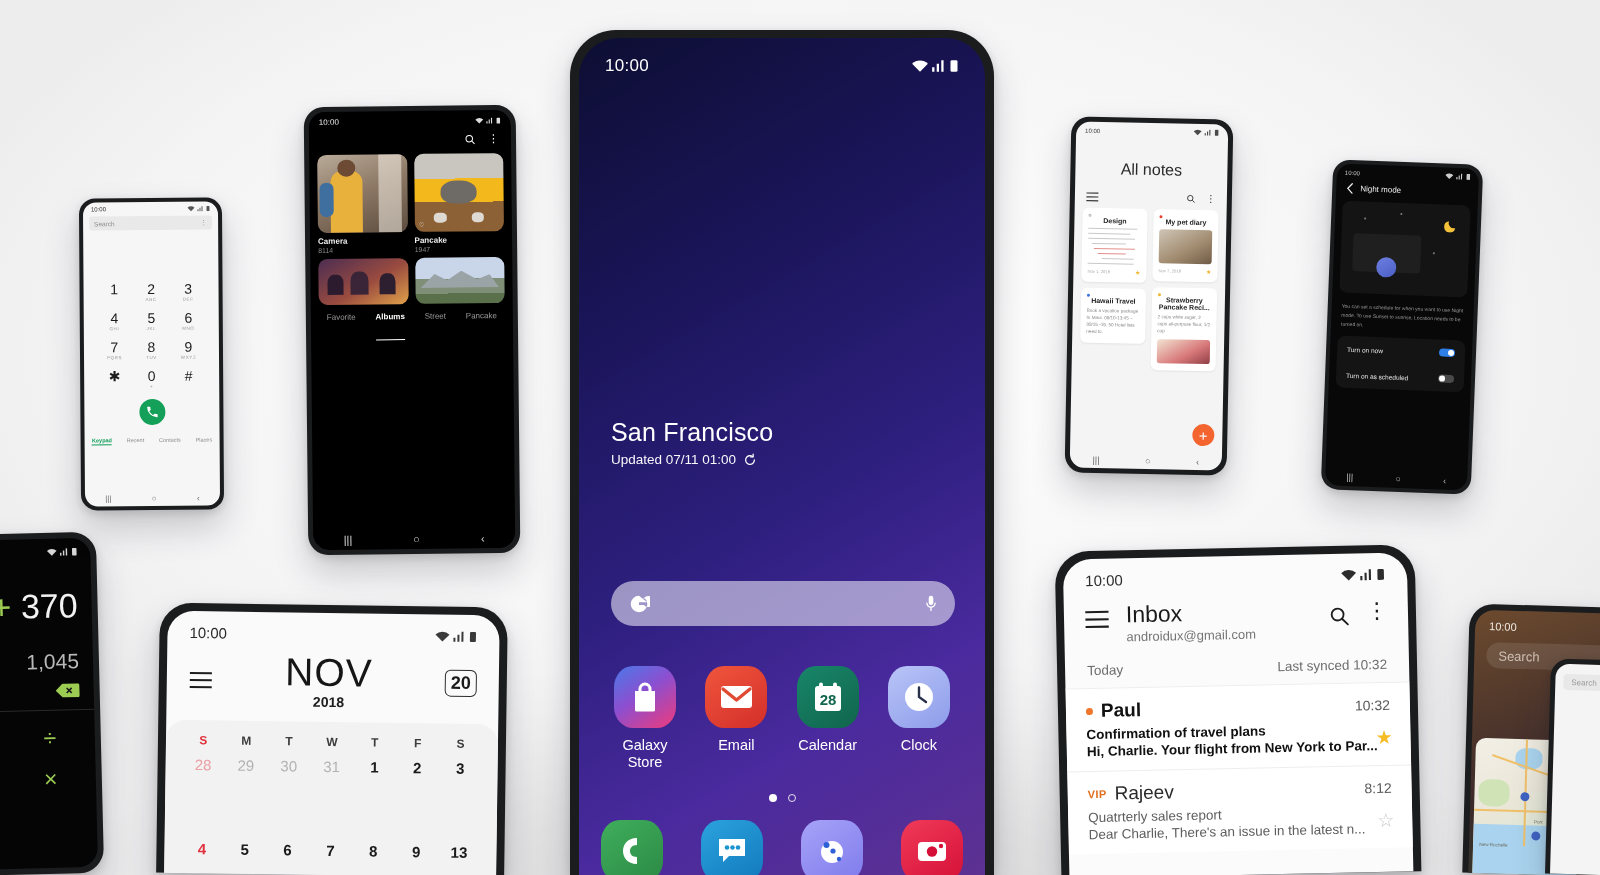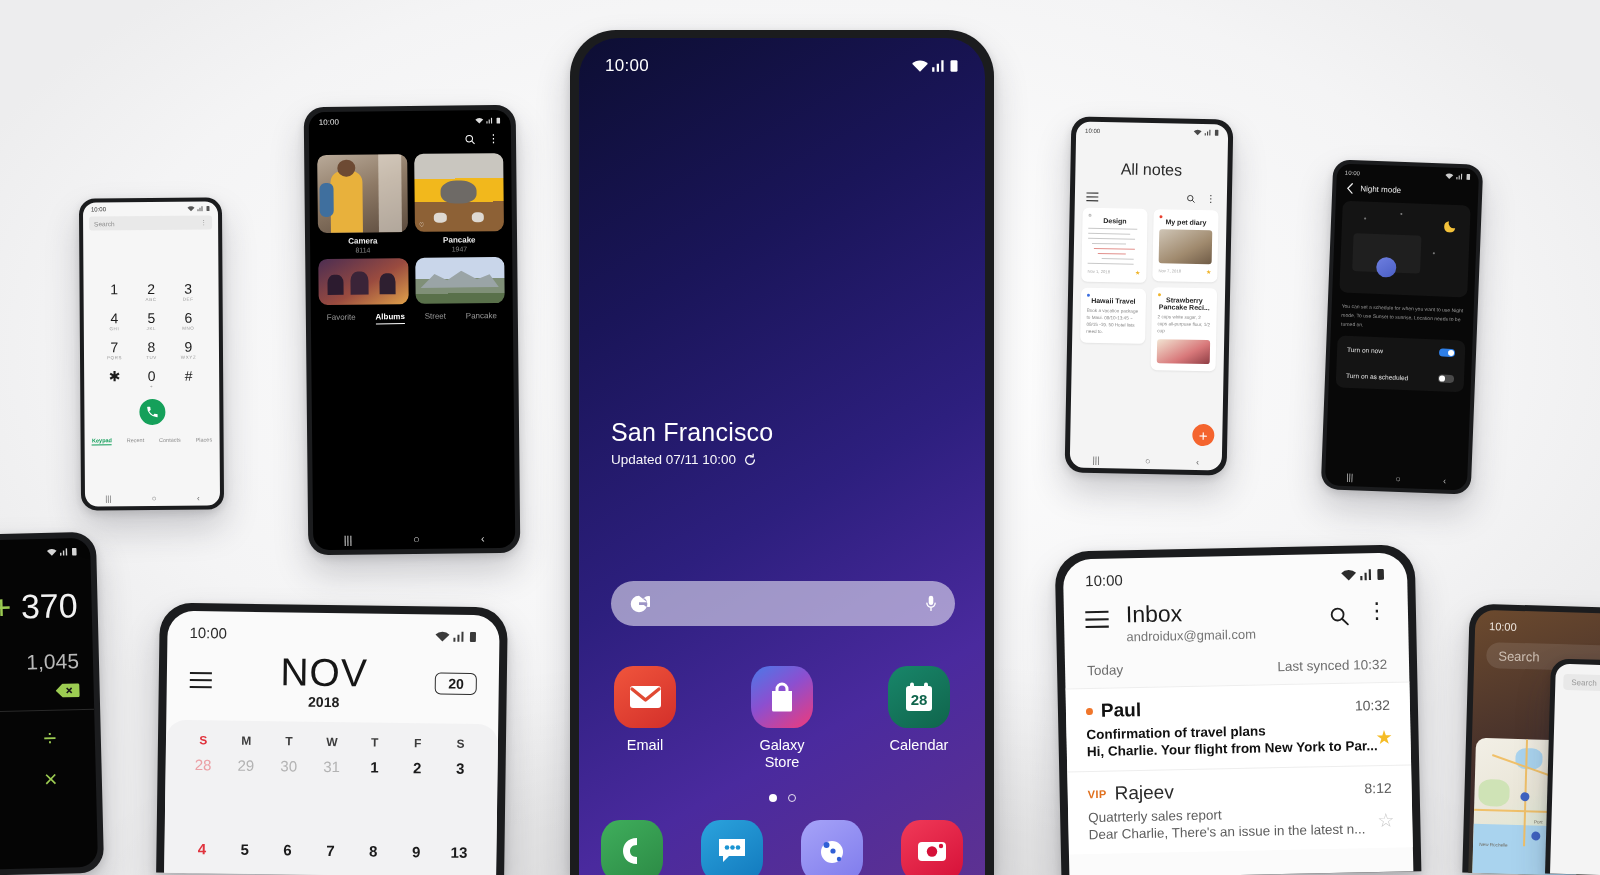--- a/index.html
+++ b/index.html
@@ -68,26 +68,26 @@
   .dock { position: absolute; left: 22px; right: 22px; top: 782px; display: flex; justify-content: space-between; }
   .dock .icon-sq { width: 62px; height: 62px; border-radius: 19px/21px; display: flex; align-items: center; justify-content: center; }
 
   
   #gallery { left: 306px; top: 106px; width: 212px; height: 448px; transform: rotate(-0.6deg); }
   #gallery .body-shell { border-radius: 20px; }
   #gallery .screen { left: 5px; top: 5px; right: 5px; bottom: 5px; border-radius: 16px; background: #000; color: #fff; }
   #gallery .statusbar { padding: 6px 10px 0 10px; color: #e9e9e9; font-size: 8px; }
   .gal-actions { display: flex; justify-content: flex-end; gap: 12px; padding: 8px 12px 6px 0; }
   .gal-grid { display: grid; grid-template-columns: 1fr 1fr; gap: 5px 7px; padding: 2px 8px 0 8px; }
-  .gal-cell { text-align: center; }
+  .gal-cell { text-align: left; }
   .gal-thumb { width: 100%; height: 78px; border-radius: 9px; position: relative; overflow: hidden; }
   .gal-name { font-size: 8px; font-weight: 700; margin-top: 4px; color: #f0f0f0; }
   .gal-count { font-size: 7px; color: #8a8a8a; margin-top: 1px; }
   .gal-tabs { display: flex; justify-content: space-around; padding: 8px 6px 3px; font-size: 8px; color: #9a9a9a; }
-  .gal-tabs .active { color: #fff; font-weight: 700; border-bottom: 1.5px solid #fff; padding-bottom: 2px; }
+  .gal-tabs .active { color: #fff; font-weight: 700; border-bottom: 1.5px solid #fff; padding-bottom: 18px; }
   #gallery .navbar { position: absolute; bottom: 4px; left: 0; color: #ddd; font-size: 11px; }
 
   
   #dialer { left: 80px; top: 198px; width: 143px; height: 312px; transform: rotate(-0.4deg); }
   #dialer .body-shell { border-radius: 16px; }
   #dialer .screen { left: 4px; top: 4px; right: 4px; bottom: 4px; border-radius: 13px; background: #f6f6f6; color: #222; }
   #dialer .statusbar { padding: 4px 8px 0 8px; color: #333; font-size: 6px; }
   .dial-search {
     margin: 4px 6px 0; height: 14px; background: #e9e9e9; border-radius: 3px;
     display: flex; align-items: center; justify-content: space-between; padding: 0 5px;
@@ -161,21 +161,21 @@
 
   
   #calendar { left: 158px; top: 605px; width: 348px; height: 270px; transform: rotate(0.8deg); }
   #calendar .body-shell { border-radius: 32px 32px 0 0; }
   #calendar .screen { left: 8px; top: 8px; right: 8px; bottom: 0; border-radius: 26px 26px 0 0; background: #fafafa; color: #1a1a1a; }
   #calendar .statusbar { padding: 13px 22px 0 22px; color: #2c2c2c; font-size: 15px; }
   .cal-head { display: flex; align-items: center; justify-content: space-between; padding: 10px 22px 8px; }
   .cal-month { text-align: center; flex: 1; }
   .cal-month .m { font-size: 39px; font-weight: 300; letter-spacing: 1px; line-height: 1; color: #161616; }
   .cal-month .y { font-size: 14px; font-weight: 700; margin-top: 2px; color: #202020; }
-  .cal-today { border: 1.6px solid #2c2c2c; border-radius: 6px; padding: 2px 12px; font-size: 14px; font-weight: 700; }
+  .cal-today { border: 1.6px solid #2c2c2c; border-radius: 6px; padding: 2px 5px; font-size: 18px; font-weight: 700; }
   .cal-sheet { background: #f2f2f3; border-radius: 20px 20px 0 0; padding: 13px 16px 0; margin-top: 4px; height: 100%; }
   .cal-row { display: grid; grid-template-columns: repeat(7,1fr); text-align: center; }
   .cal-dow { font-size: 12px; font-weight: 700; color: #3d3d3d; }
   .cal-dow.sun { color: #e0333d; }
   .cal-num { font-size: 15px; font-weight: 700; color: #1b1b1b; margin-top: 9px; }
   .cal-num.muted { color: #b3b3b3; font-weight: 400; }
   .cal-num.sun-muted { color: #eba0a5; font-weight: 400; }
   .cal-num.sun-on { color: #e0333d; }
   .cal-week2 { margin-top: 58px; }
 
@@ -495,68 +495,77 @@
           </svg>
         <svg width="10" height="14" viewBox="0 0 8 12">
             <rect x="1" y="1" width="6" height="10" rx="1.2" fill="#fff"></rect>
           </svg>
       </span>
     </div>
 
     <div class="hero-weather">
       <div class="w-city">San Francisco</div>
       <div class="w-upd">
-        <span>Updated 07/11 10:00</span>
+        <span>Updated 07/11 01:00</span>
         <svg width="14" height="14" viewBox="0 0 16 16">
             <path d="M13 8a5 5 0 11-2-4" fill="none" stroke="#fff" stroke-width="1.5" stroke-linecap="round"></path>
             <path d="M11.6 1.2V4.4H8.4" fill="none" stroke="#fff" stroke-width="1.5" stroke-linecap="round"></path>
           </svg>
       </div>
     </div>
 
     <div class="gsearch">
       <svg width="22" height="22" viewBox="0 0 24 24">
           <path d="M12 3a9 9 0 100 18 9 9 0 006.3-15.4l-2.1 2.1A6 6 0 1117.3 13H12v-3h9" fill="#fff"></path>
         </svg>
       <svg width="14" height="22" viewBox="0 0 14 24">
           <rect x="4.5" y="3" width="5" height="10" rx="2.5" fill="#fff"></rect>
           <path d="M2.5 11a4.5 4.5 0 009 0M7 15.5V19" stroke="#fff" stroke-width="1.5" fill="none" stroke-linecap="round"></path>
         </svg>
     </div>
 
     <div class="app-grid">
+      <div class="app">
+        <div class="icon-sq" style="background:linear-gradient(145deg,#4a79e8,#8c4fd0 45%,#ef3a7a);">
+          <svg width="28" height="30" viewBox="0 0 28 30">
+              <path d="M4 9h20v19a1.6 1.6 0 01-1.6 1.6H5.6A1.6 1.6 0 014 28z" fill="#fff"></path>
+              <path d="M9 10V7a5 5 0 0110 0v3" fill="none" stroke="#fff" stroke-width="3"></path>
+            </svg>
+        </div>
+        <div class="label" style="white-space:pre-line;">Galaxy
+Store</div>
+      </div>
       <div class="app">
         <div class="icon-sq" style="background:linear-gradient(145deg,#f0553c,#d32f2a);">
           <svg width="33" height="24" viewBox="0 0 33 24">
               <rect x="1" y="1" width="31" height="22" rx="3" fill="#fff"></rect>
               <path d="M3 4l13.5 11L30 4" fill="none" stroke="#e04a33" stroke-width="3.4" stroke-linecap="round" stroke-linejoin="round"></path>
             </svg>
         </div>
         <div class="label">Email</div>
-      </div>
-      <div class="app">
-        <div class="icon-sq" style="background:linear-gradient(145deg,#4a79e8,#8c4fd0 45%,#ef3a7a);">
-          <svg width="28" height="30" viewBox="0 0 28 30">
-              <path d="M4 9h20v19a1.6 1.6 0 01-1.6 1.6H5.6A1.6 1.6 0 014 28z" fill="#fff"></path>
-              <path d="M9 10V7a5 5 0 0110 0v3" fill="none" stroke="#fff" stroke-width="3"></path>
-            </svg>
-        </div>
-        <div class="label" style="white-space:pre-line;">Galaxy
-Store</div>
       </div>
       <div class="app">
         <div class="icon-sq" style="background:linear-gradient(145deg,#18866a,#10654c);">
           <svg width="30" height="31" viewBox="0 0 30 31">
             <rect x="2" y="4" width="26" height="25" rx="3" fill="#fff"></rect>
             <rect x="6" y="0.5" width="4" height="6" rx="2" fill="#fff"></rect>
             <rect x="20" y="0.5" width="4" height="6" rx="2" fill="#fff"></rect>
             <text x="15" y="23" font-family="Liberation Sans, sans-serif" font-size="15" font-weight="700" fill="#10654c" text-anchor="middle">28</text>
           </svg>
         </div>
         <div class="label">Calendar</div>
+      </div>
+      <div class="app">
+        <div class="icon-sq" style="background:linear-gradient(145deg,#b9c4f7,#8d9cea);">
+          <svg width="38" height="38" viewBox="0 0 38 38">
+              <circle cx="19" cy="19" r="14" fill="#fff"></circle>
+              <path d="M19 9.5V19l7 5" stroke="#28304a" stroke-width="2.4" fill="none" stroke-linecap="round"></path>
+            </svg>
+        </div>
+        <div class="label">Clock</div>
       </div>
     </div>
 
     <div class="page-dots">
       <span class="dot on"></span>
       <span class="dot off"></span>
     </div>
 
     <div class="dock">
       <div class="icon-sq" style="background:linear-gradient(145deg,#3fae5c,#2c8a45);">

